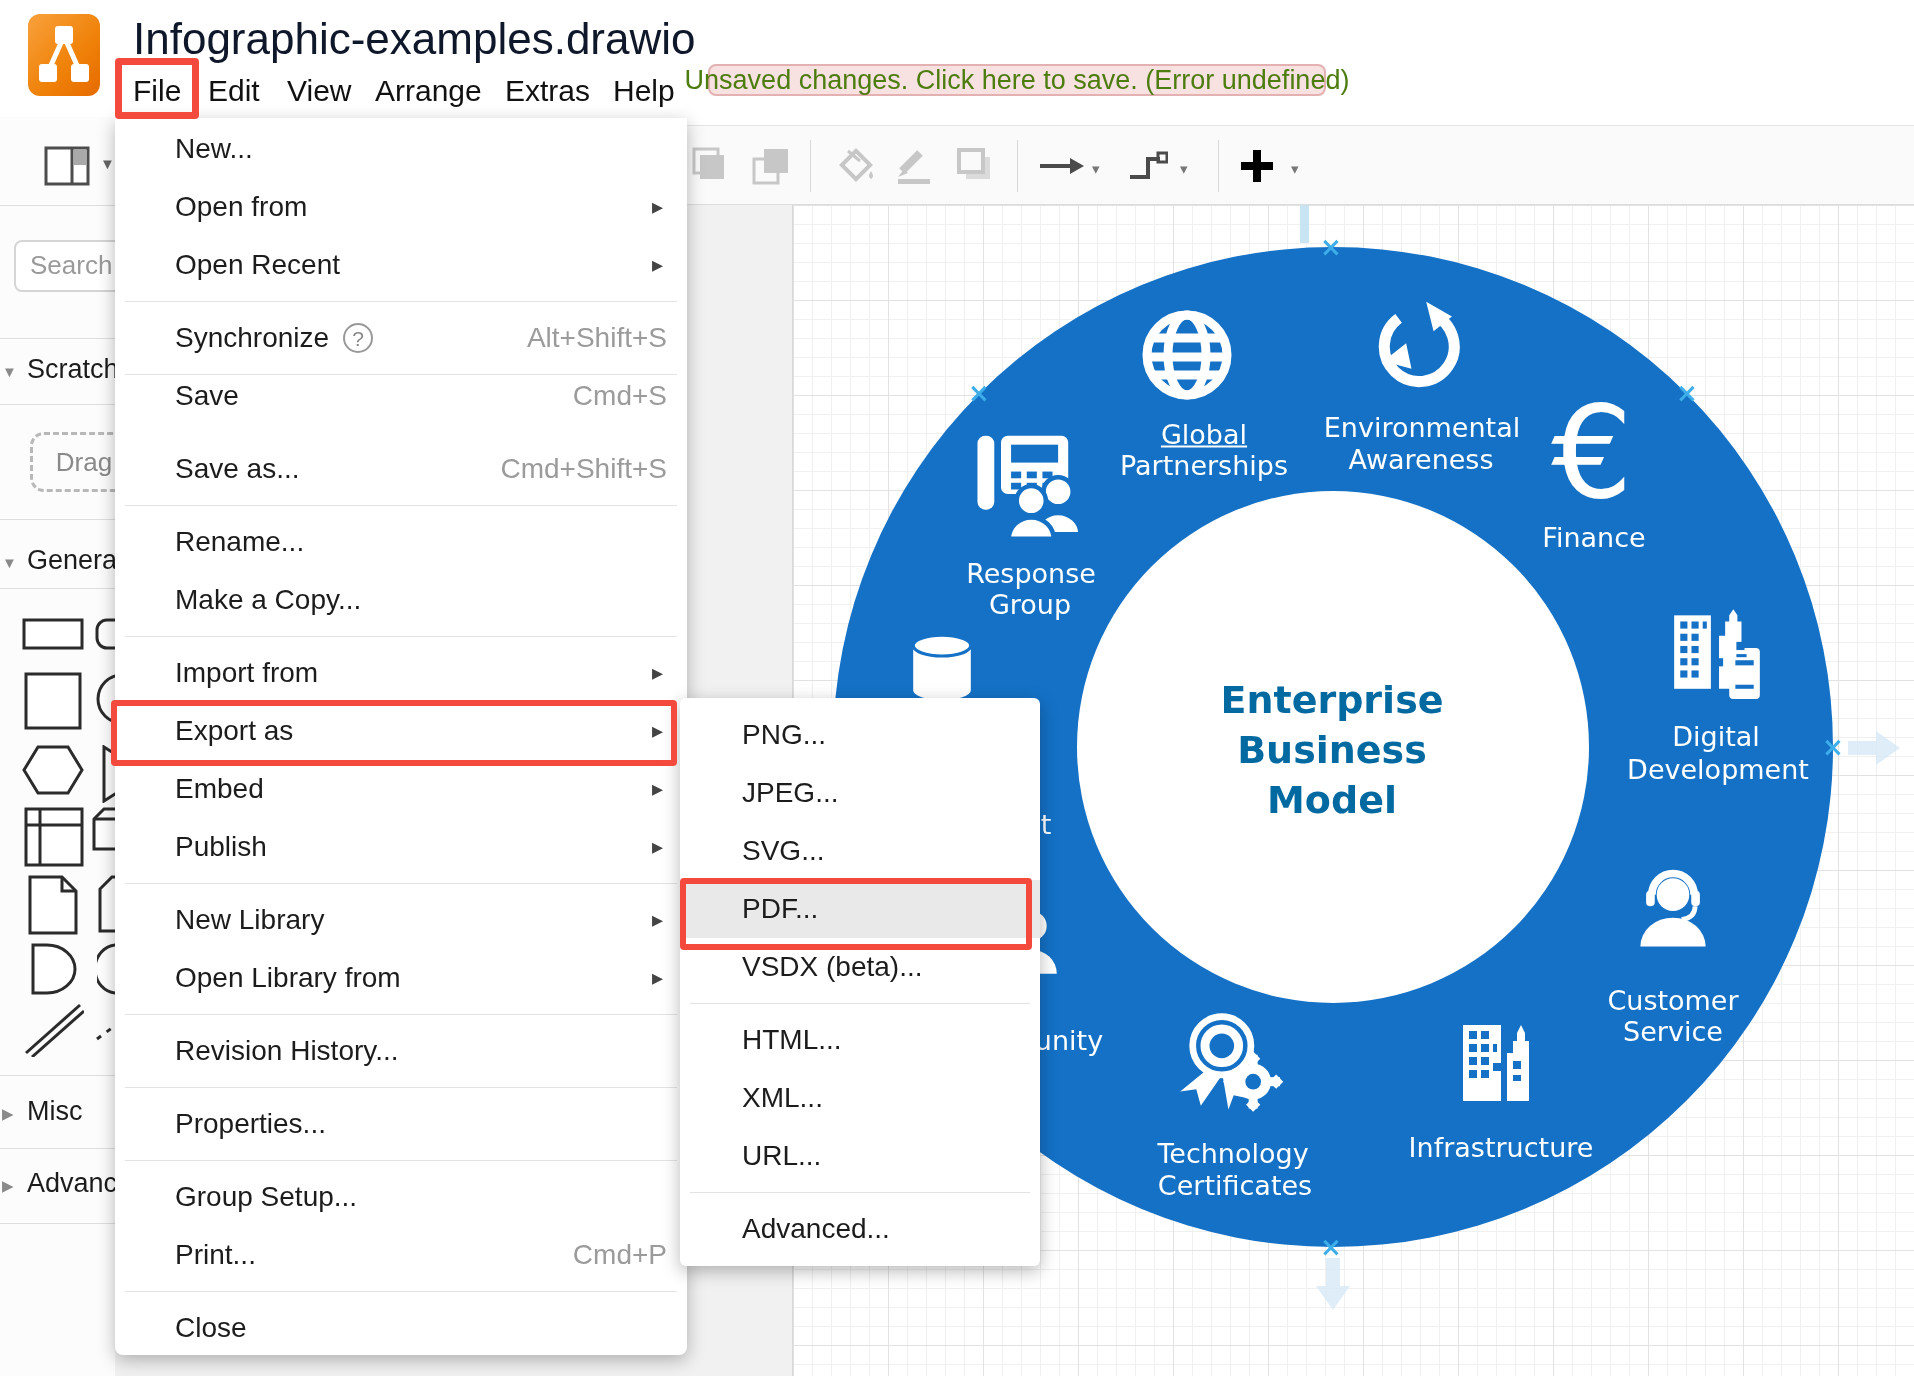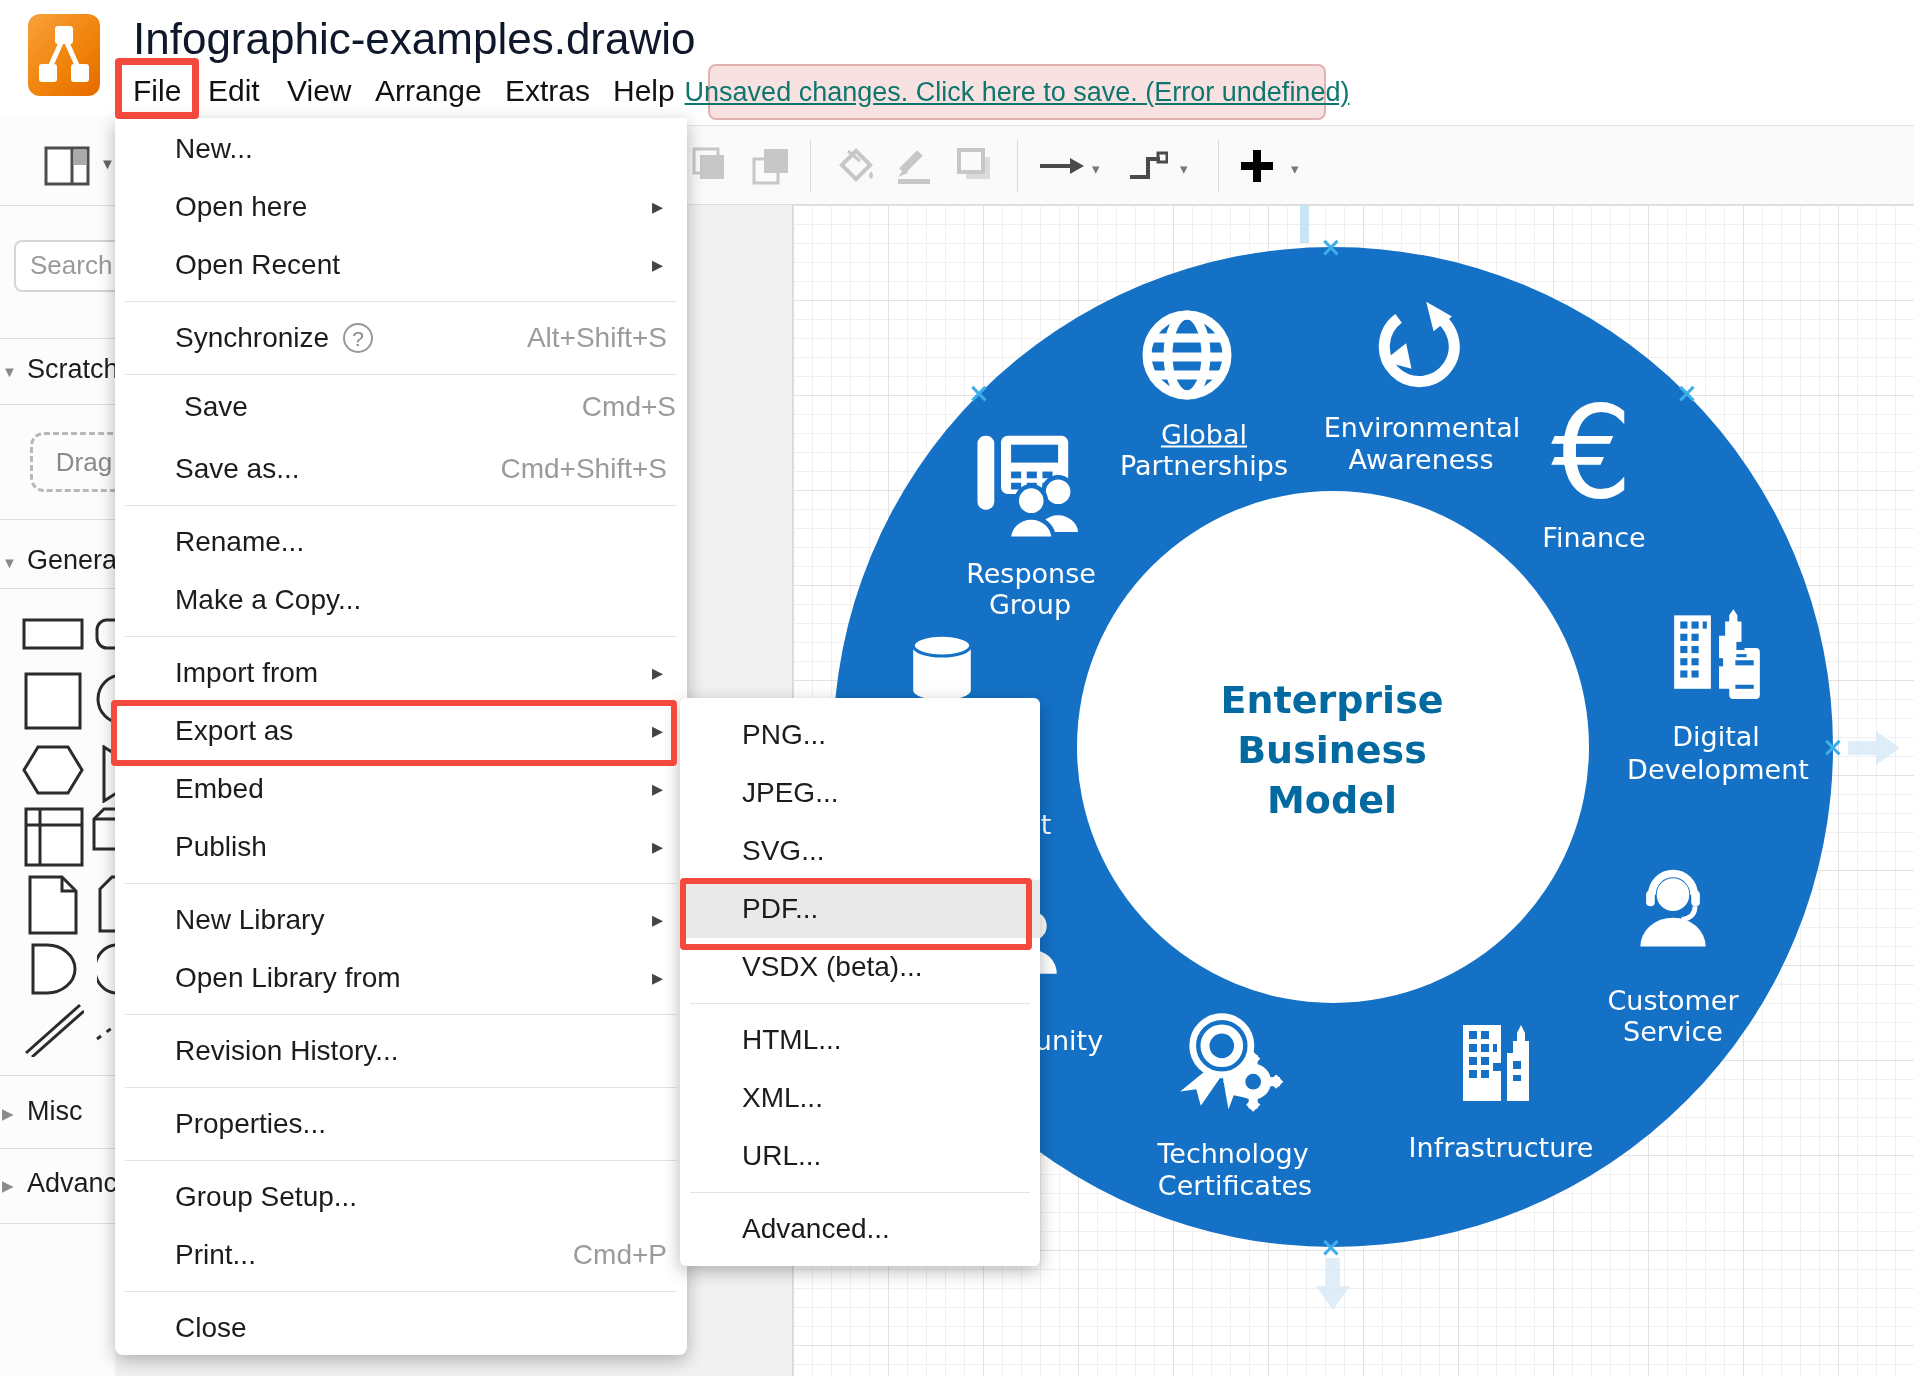--- a/index.html
+++ b/index.html
@@ -6,23 +6,23 @@
   html,body { width:1914px; height:1376px; overflow:hidden; background:#fff;
     font-family:"Liberation Sans", sans-serif; }
   .abs { position:absolute; }
 
   
   #logo { left:28px; top:14px; width:72px; height:82px; border-radius:12px;
     background:linear-gradient(135deg,#F9A13C 0%,#EF8108 60%,#E66A00 100%); z-index:3;}
   #title { left:133px; top:14px; font-size:44px; color:#0f172a; white-space:nowrap; z-index:3;}
   #menubar { left:0; top:74px; height:44px; width:100%; z-index:3;}
   .mb-item { position:absolute; top:0; font-size:30px; color:#111; cursor:default; }
-  #banner { left:708px; top:64px; width:618px; height:56px; background:#F7E1E1;
-    border:2px solid #E3B1B1; border-radius:8px; color:#0f766e; font-size:27px;
-    display:flex; align-items:center; justify-content:center; white-space:nowrap; z-index:6;text-decoration:underline;}
+  #banner { left:708px; top:64px; width:618px; height:32px; background:#F7E1E1;
+    border:2px solid #E3B1B1; border-radius:8px; color:#4d7c0f; font-size:27px;
+    display:flex; align-items:center; justify-content:center; white-space:nowrap; z-index:6;}
 
   
   #toolbar { left:115px; top:125px; width:1799px; height:80px; background:#FAFAFA;
     border-top:1px solid #E4E4E4; border-bottom:1px solid #DCDCDC; z-index:4;}
   .tb-sep { position:absolute; top:14px; width:1px; height:52px; background:#D9D9D9; }
   .tb-icon { position:absolute; top:0; height:80px; display:flex; align-items:center; }
   .tb-caret { position:absolute; top:34px; font-size:15px; color:#777; }
 
   
   #sidebar { left:0; top:117px; width:115px; height:1259px; background:#FCFCFC; overflow:hidden; z-index:2;}
@@ -405,35 +405,35 @@
   <div class="sb-tri" style="top:1060px;">▶</div>
   <div class="sb-header" style="top:1051px;">Advanced</div>
   <div class="sb-divider" style="top:1106px;"></div>
 </div>
 
 <div class="abs menu-panel" id="file-menu">
     <div class="menu-row" style="top: 2px;">
       <span class="lbl">New...</span>
     </div>
     <div class="menu-row" style="top: 60px;">
-      <span class="lbl">Open here</span>
+      <span class="lbl">Open from</span>
       <span class="mi-arrow">▸</span>
     </div>
     <div class="menu-row" style="top: 118px;">
       <span class="lbl">Open Recent</span>
       <span class="mi-arrow">▸</span>
     </div>
     <div class="menu-sep" style="top: 183px;"></div>
     <div class="menu-row" style="top: 191px;">
       <span class="lbl">Synchronize</span>
       <span class="mi-help">?</span>
       <span class="mi-shortcut">Alt+Shift+S</span>
     </div>
     <div class="menu-sep" style="top: 256px;"></div>
-    <div class="menu-row" style="top: 260px; margin-left: 9px;">
+    <div class="menu-row" style="top: 249px;">
       <span class="lbl">Save</span>
       <span class="mi-shortcut">Cmd+S</span>
     </div>
     <div class="menu-row" style="top: 322px; text-align: right;">
       <span class="lbl">Save as...</span>
       <span class="mi-shortcut">Cmd+Shift+S</span>
     </div>
     <div class="menu-sep" style="top: 387px;"></div>
     <div class="menu-row" style="top: 395px;">
       <span class="lbl">Rename...</span>

